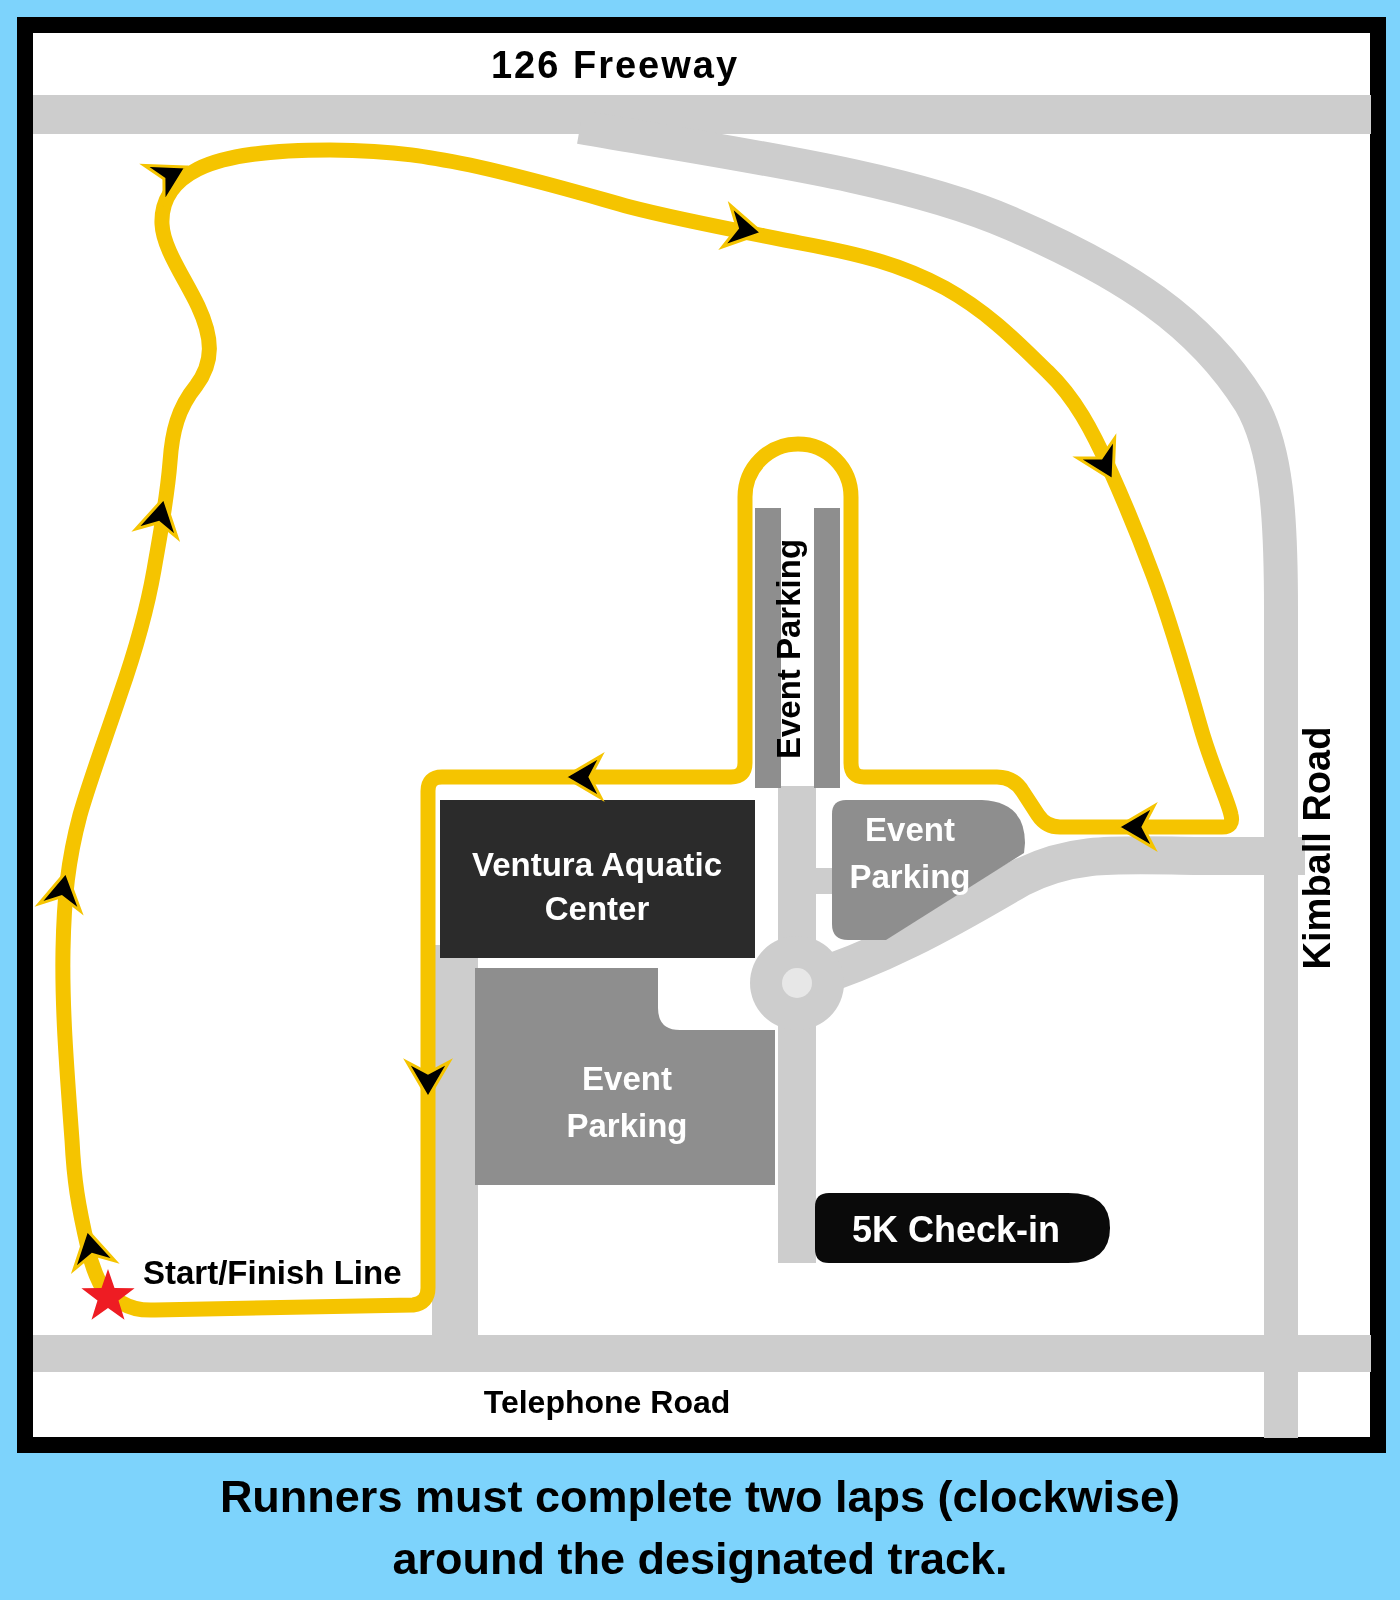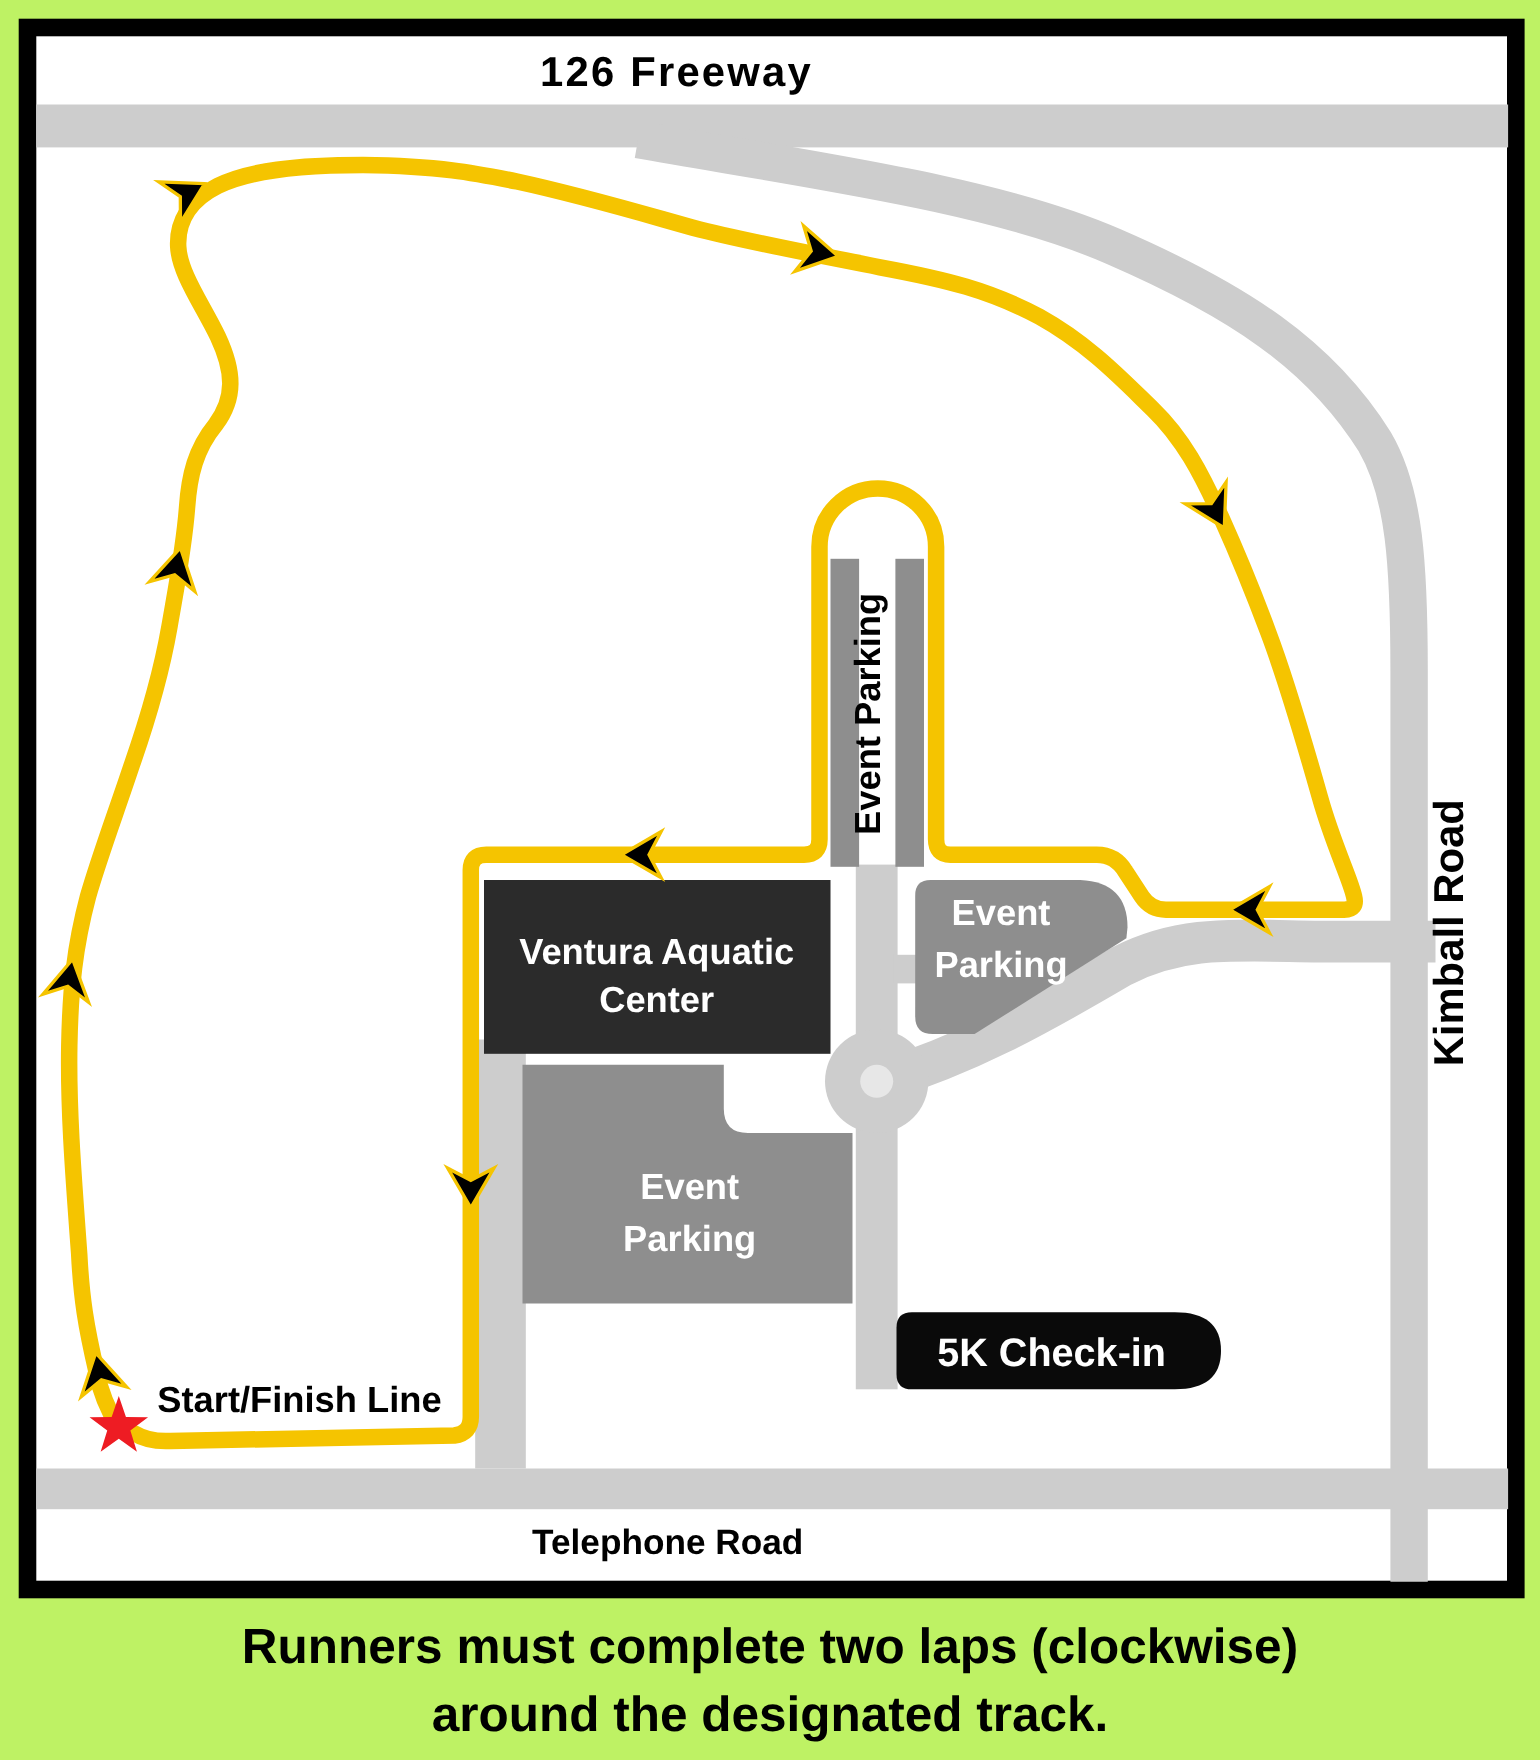--- a/index.html
+++ b/index.html
@@ -1,16 +1,16 @@
 <!DOCTYPE html>
 <html style="--route: #F5C400; --road: #CDCDCD; --road-center: #E7E7E7; --parking: #8E8E8E; --building: #2B2B2B; --checkin-bg: #0A0A0A; --star: #EE1C23;"><head>
 <meta charset="utf-8">
 <style>
   html,body{margin:0;padding:0;background:#ffffff;}
-  .page{width:1400px;height:1600px;position:relative;background:#bef264;}
+  .page{width:1400px;height:1600px;position:relative;background:#7dd3fc;}
   svg{display:block;}
   .road-fill{fill:var(--road);}
   .road-stroke{stroke:var(--road);fill:none;}
   .parking{fill:var(--parking);}
   .building{fill:var(--building);}
   .checkin{fill:var(--checkin-bg);}
   .route{stroke:var(--route);fill:none;stroke-width:15;stroke-linecap:round;stroke-linejoin:round;}
   .arrow{fill:#000;stroke:var(--route);stroke-width:3;}
   .star{fill:var(--star);}
   .lbl{font-family:"Liberation Sans",sans-serif;font-weight:bold;fill:#000;}

